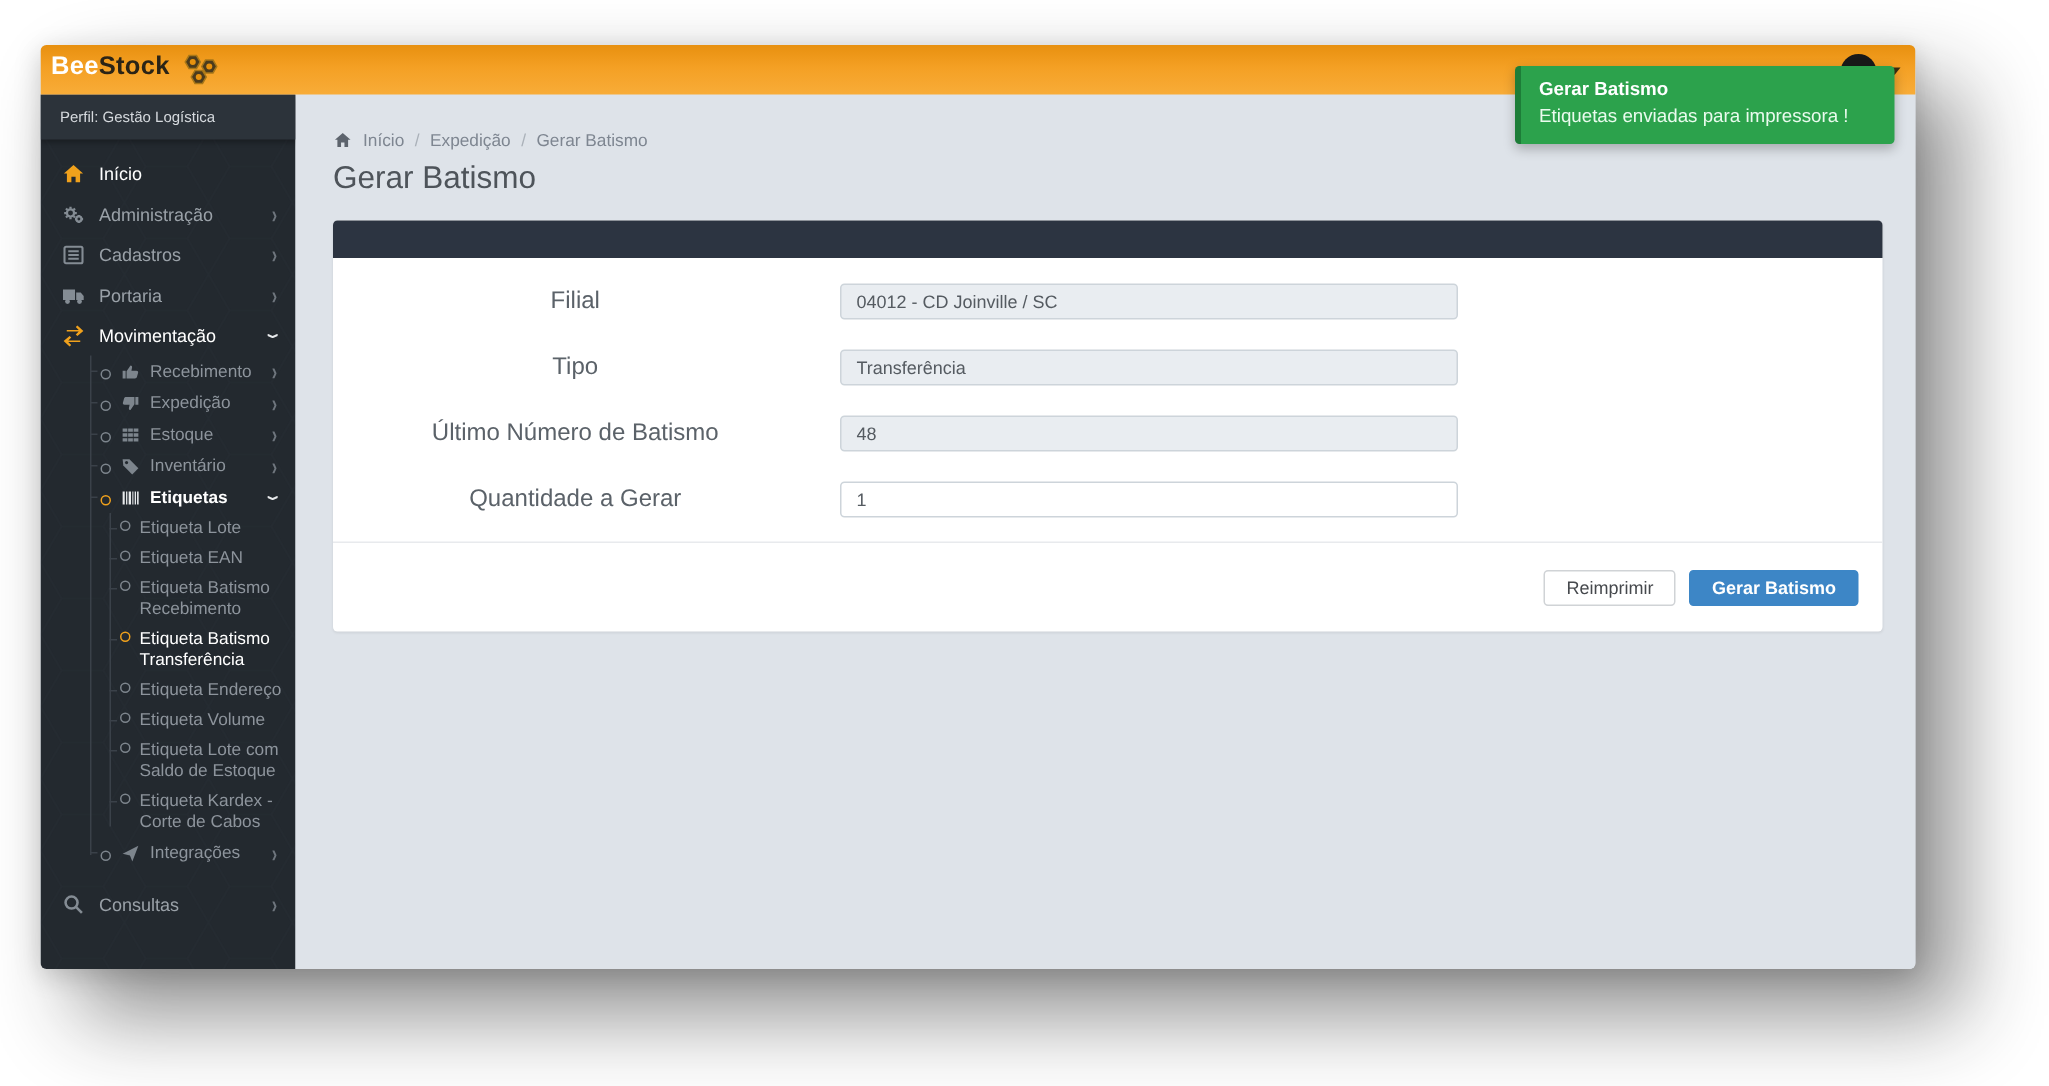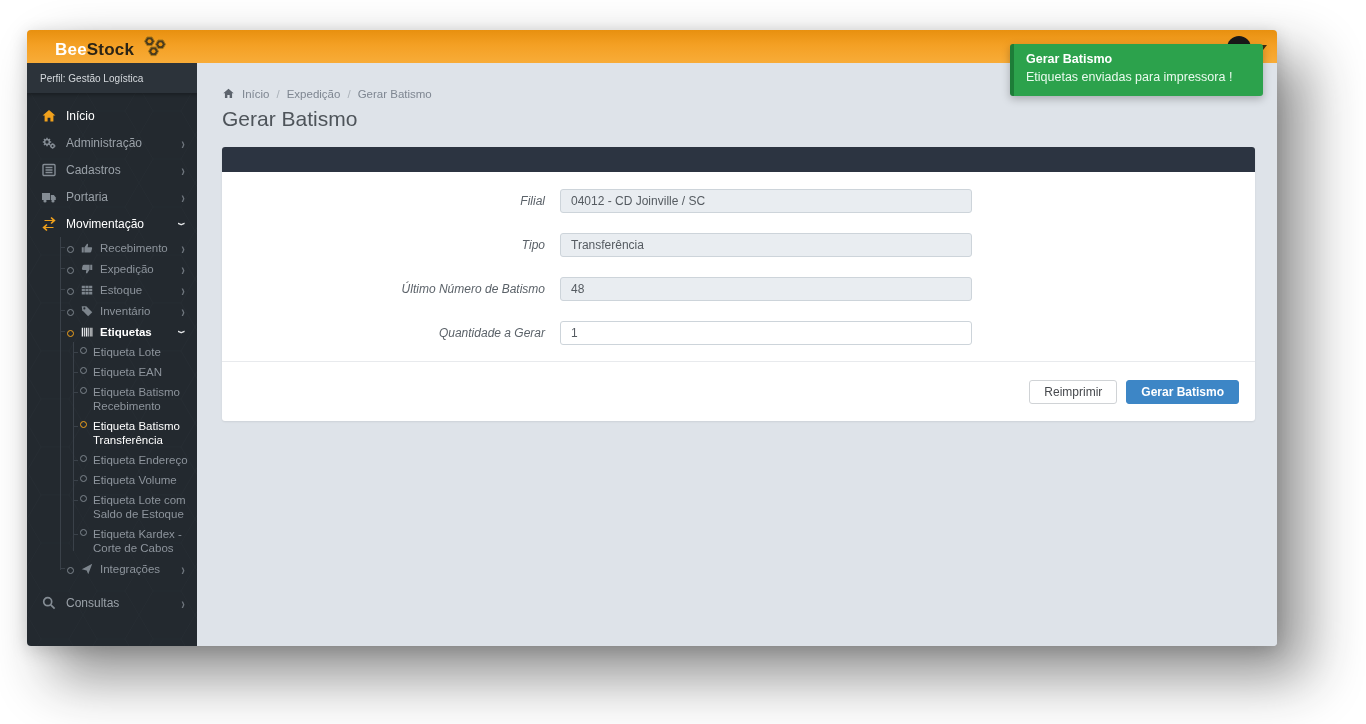--- a/index.html
+++ b/index.html
@@ -8,21 +8,21 @@
 
   
   .frame { position:absolute; left:27px; top:30px; width:1250px; height:616px;
            border-radius:4px; overflow:hidden; background:#dee3e9;
            box-shadow:28px 30px 55px 2px rgba(30,30,30,.48), 0 4px 18px rgba(0,0,0,.18); }
 
   
   .topbar { position:absolute; left:0; top:0; right:0; height:33px;
             background:linear-gradient(180deg,#e8900f 0%, #f4a024 45%, #f8ac38 100%);
             display:flex; align-items:center; z-index:5; }
-  .logo { display:flex; align-items:flex-end; padding-left:28px; font-size:17px; font-weight:700; letter-spacing:.2px; }
+  .logo { display:flex; align-items:flex-start; padding-left:7px; font-size:17px; font-weight:700; letter-spacing:.2px; }
   .logo .bee { color:#ffffff; }
   .logo .stock { color:#2b2416; }
   .logo svg { margin-left:5px; }
   .user-zone { position:absolute; right:10px; top:0; height:33px; display:flex; align-items:center; gap:8px; }
   .avatar { width:24px; height:24px; border-radius:50%; background:#191919; margin-top:2px; }
   .caret-down { width:0; height:0; border-left:4px solid transparent; border-right:4px solid transparent;
                 border-top:5px solid #3a2c10; margin-top:2px; }
 
   
   .row { position:absolute; top:33px; left:0; right:0; bottom:0; display:flex; }
@@ -72,21 +72,21 @@
   .breadcrumb a { color:#7e8691; text-decoration:none; cursor:pointer; }
   .breadcrumb .sep { color:#aab1b9; }
   .page-title { margin-top:7px; font-size:21px; color:#4e545a; font-weight:400; }
 
   .panel { margin-top:16px; width:1033px; background:#ffffff; border-radius:3px;
            box-shadow:0 1px 2px rgba(0,0,0,.08); }
   .panel-head { height:25px; background:#2c3441; border-radius:3px 3px 0 0; }
   .panel-body { padding:17px 0 16px 0; }
   .f-row { display:flex; align-items:center; margin-bottom:20px; }
   .f-row:last-child { margin-bottom:0; }
-  .f-label { width:338px; text-align:right; padding-right:15px; font-size:12px; color:#5b6269;font-style:italic; }
+  .f-label { width:338px; text-align:center; padding-right:15px; font-size:16px; color:#5b6269; }
   .f-input { width:412px; height:24px; border:1px solid #cdd4da; border-radius:3px;
              font-size:12px; color:#555b61; padding:0 10px; font-family:"Liberation Sans",sans-serif; }
   .f-input:disabled { background:#e9edf1; color:#555b61; }
   .f-input.editable { background:#ffffff; }
   .panel-foot { border-top:1px solid #e8eaed; height:60px; display:flex; align-items:center;
                 justify-content:flex-end; padding-right:16px; gap:9px; }
   .btn { height:24px; padding:0 14px; font-size:12px; border-radius:3px; cursor:pointer;
          font-family:"Liberation Sans",sans-serif; }
   .btn-light { background:#ffffff; border:1px solid #d0d3d6; color:#46494d; }
   .btn-primary { background:#3d86c6; border:1px solid #3d86c6; color:#ffffff; font-weight:700; }

